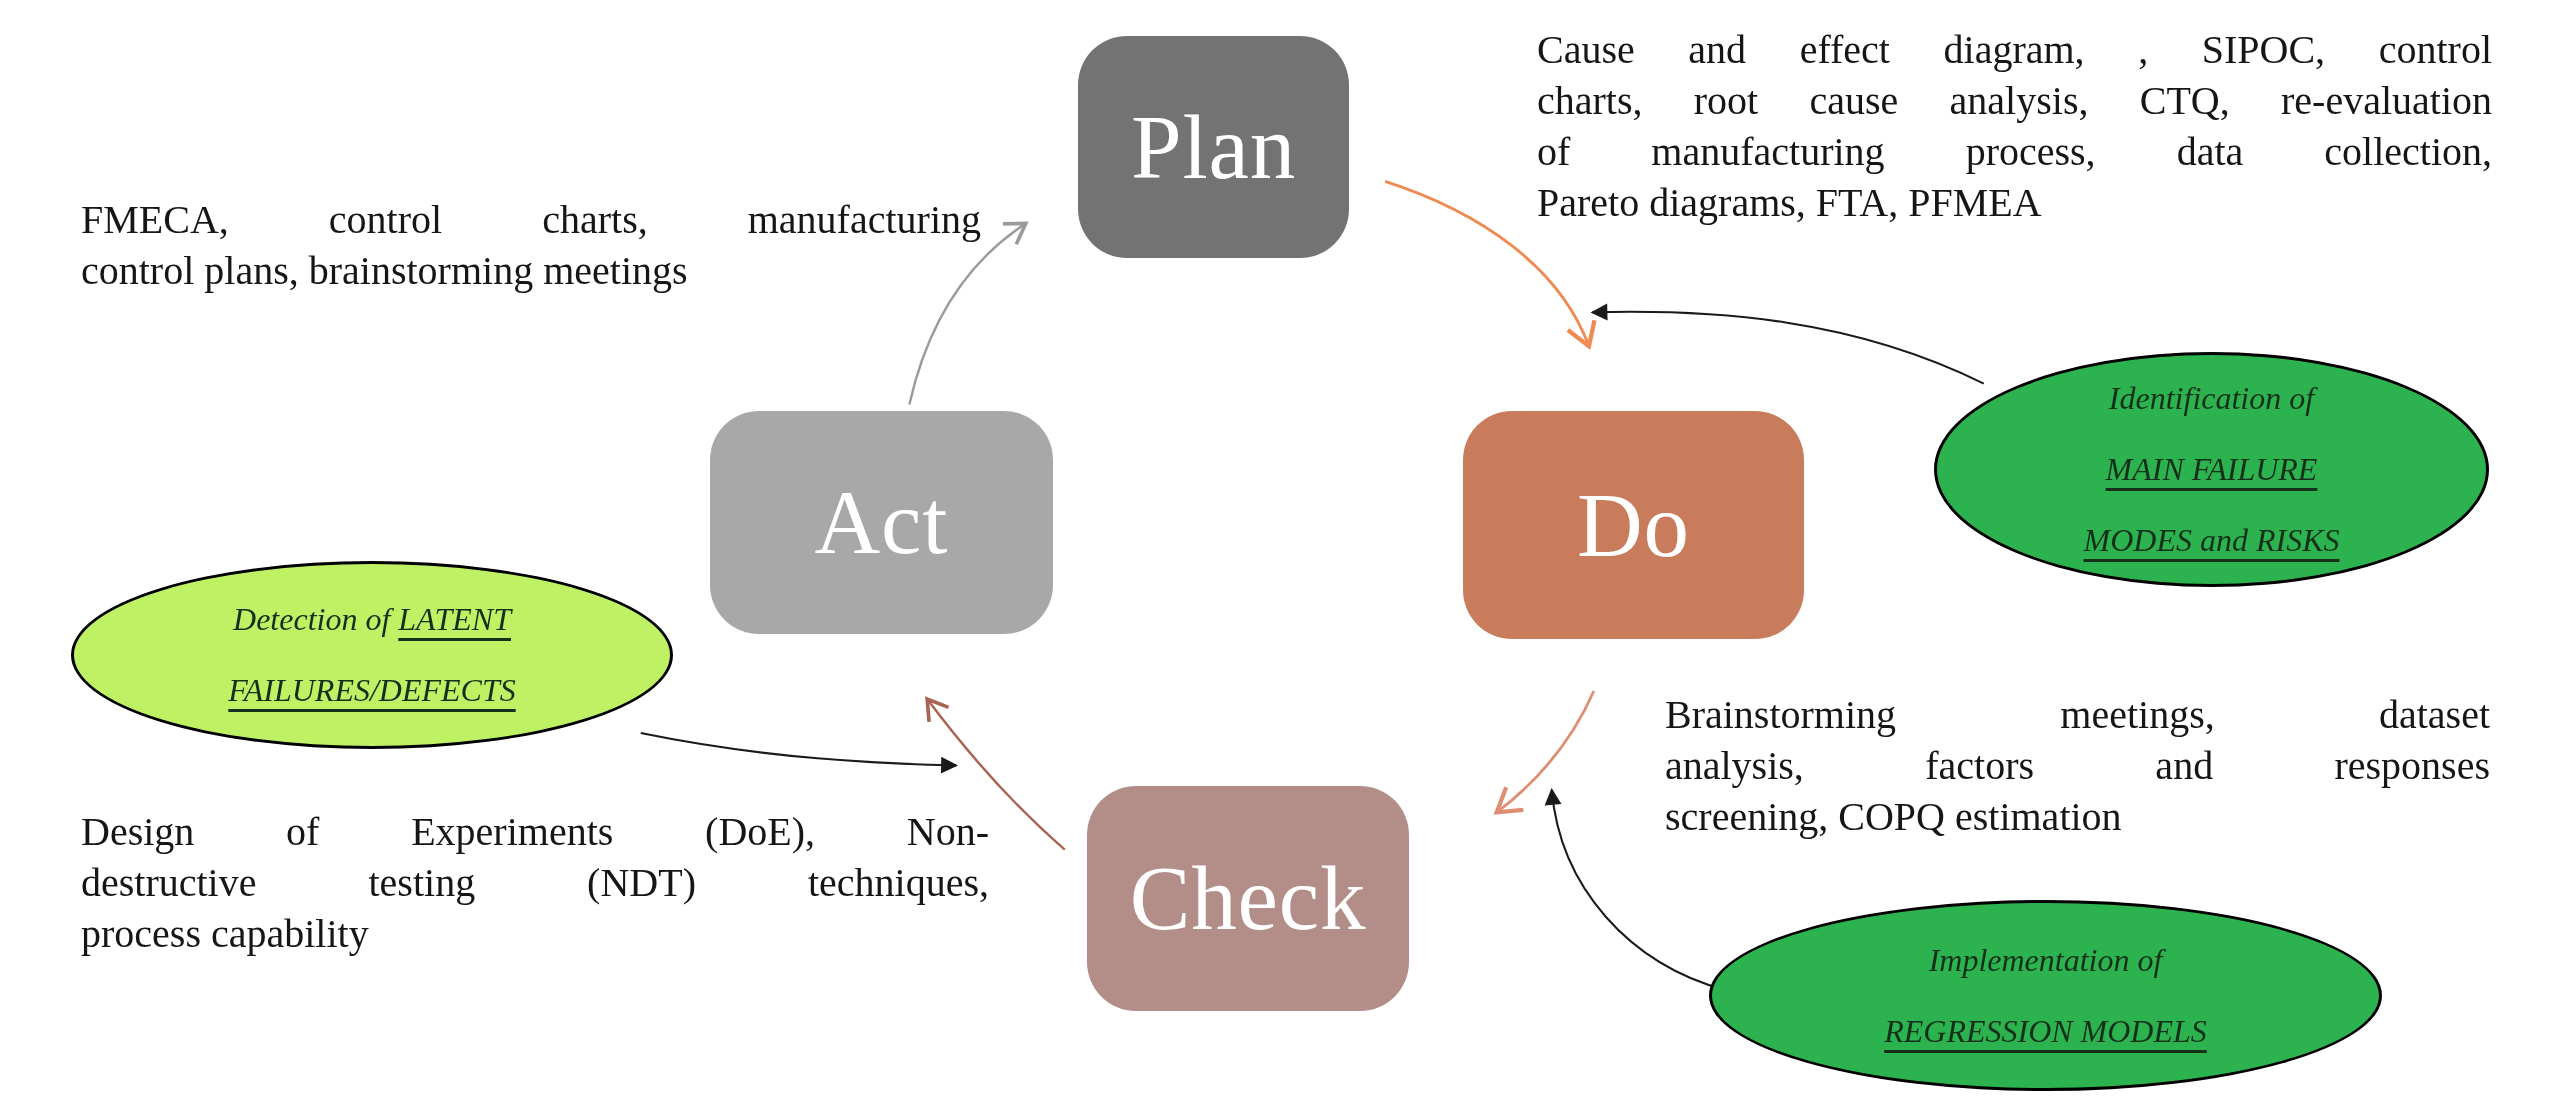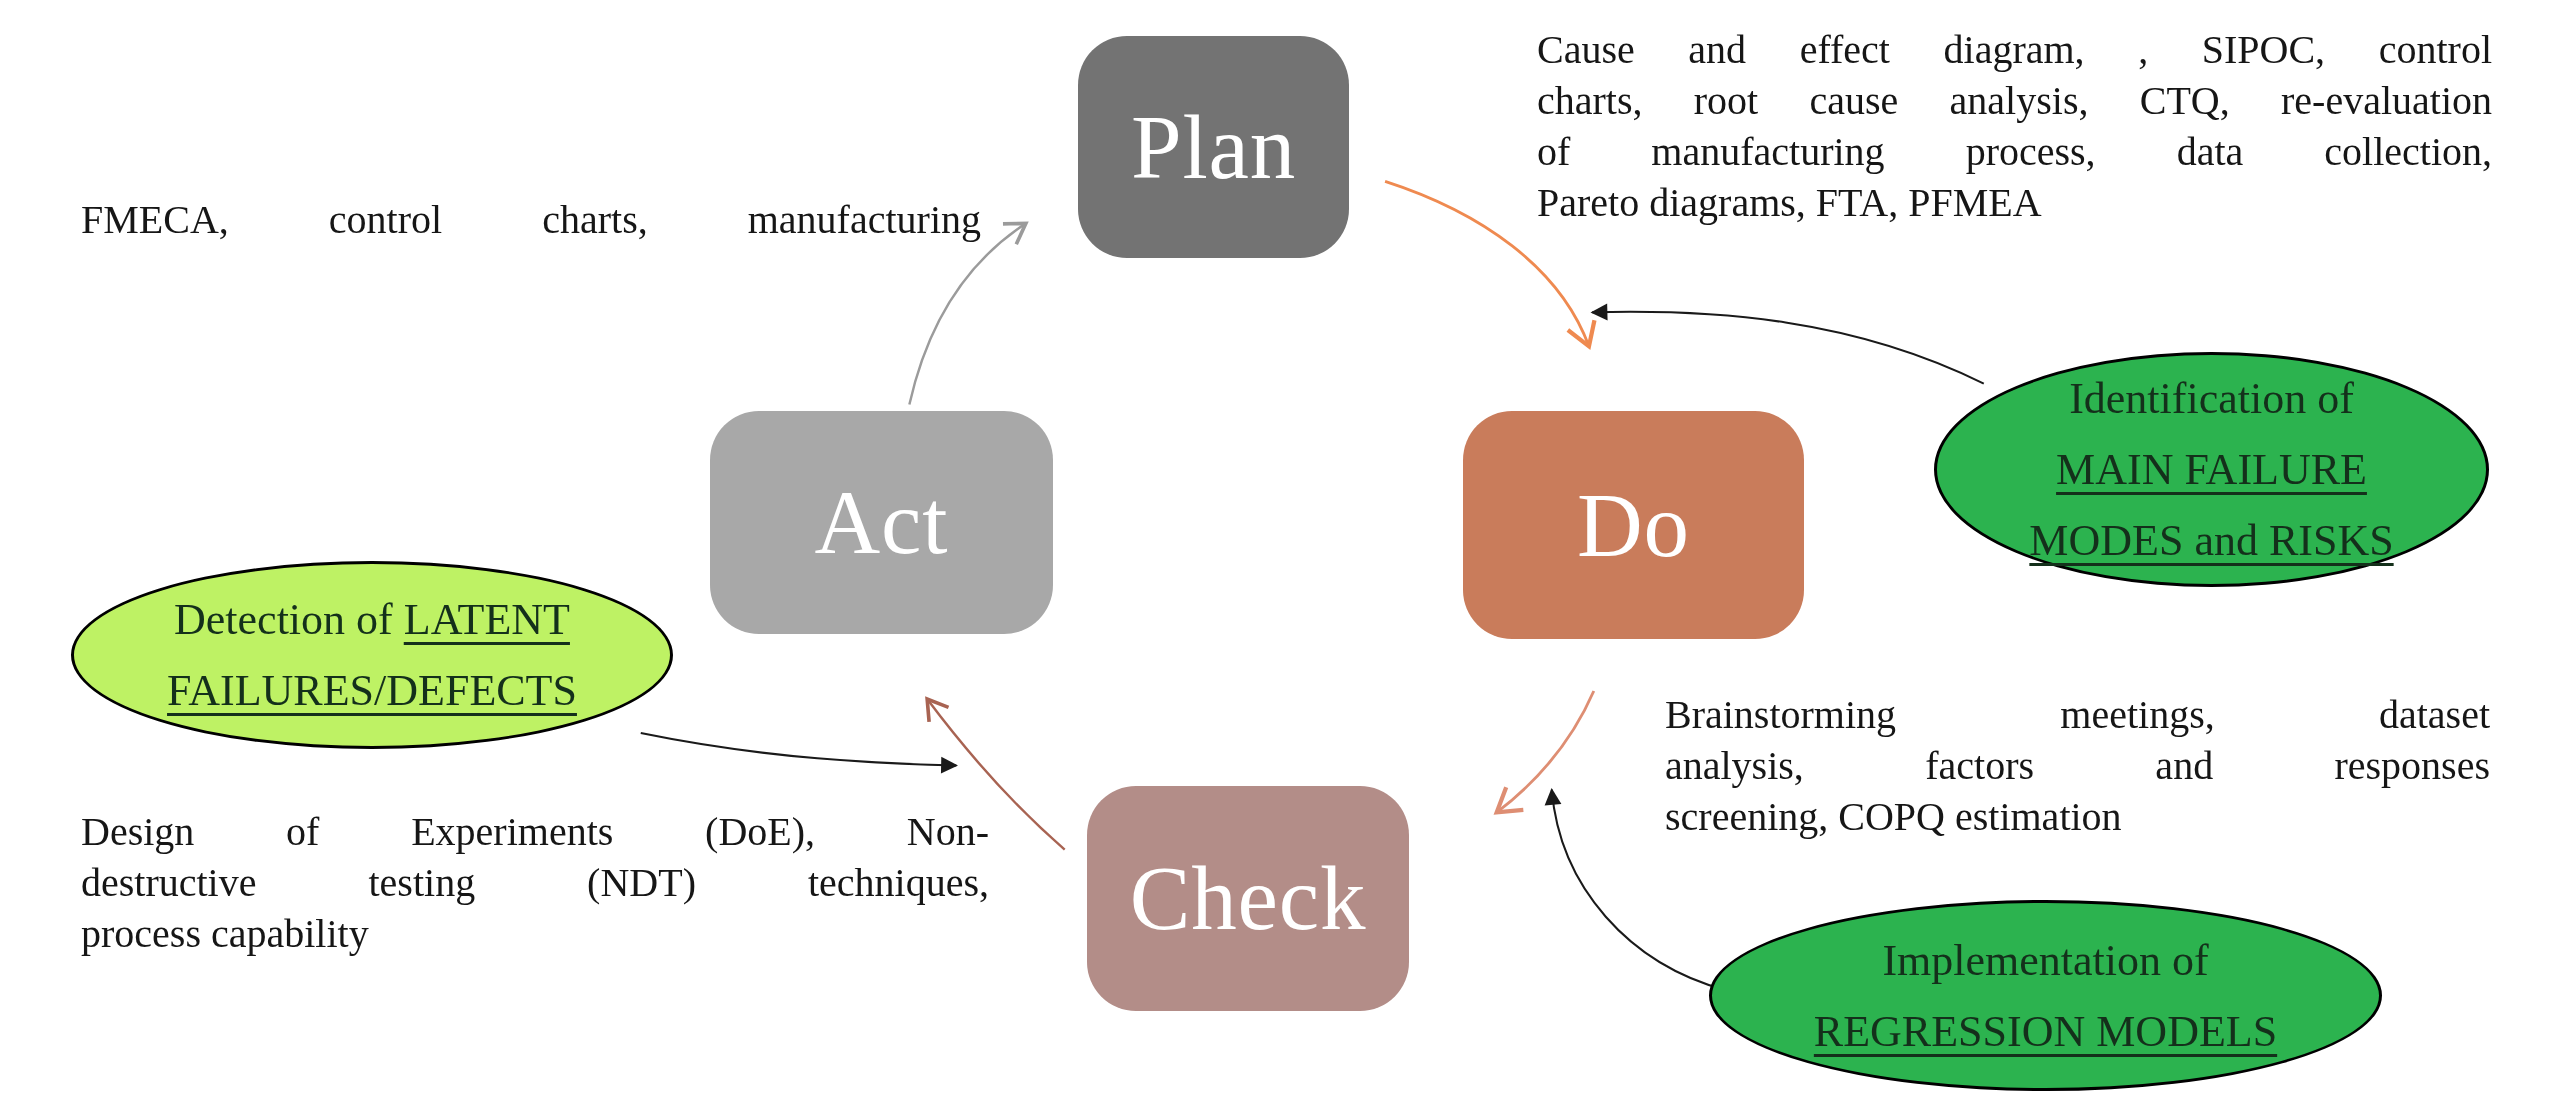--- a/index.html
+++ b/index.html
@@ -13,21 +13,21 @@
     color:#ffffff;font-size:91px;letter-spacing:0.8px;
   }
   
   .tools{position:absolute;color:#161616;font-size:40px;line-height:51px;}
   .jline{text-align:justify;text-align-last:justify;text-justify:inter-word;}
   .jlast{text-align:left;text-align-last:left;}
   
   .callout{
     position:absolute;border:3.2px solid #000;border-radius:50%;box-sizing:border-box;
     display:flex;flex-direction:column;align-items:center;justify-content:center;
-    text-align:right;color:#14301b;font-size:44px;line-height:59px;
+    text-align:right;color:#14301b;font-size:32px;line-height:59px;font-style:italic;
   }
   .ul{text-decoration:underline;text-decoration-thickness:3.2px;text-underline-offset:8px;margin-top:12px;}
   
   #arrows{position:absolute;left:0;top:0;width:2576px;height:1115px;pointer-events:none;}
 </style>
 </head>
 <body>
 
 <div id="canvas">
 
@@ -77,20 +77,21 @@
 
   <div class="tools" style="left:1537px;top:24px;width:955px;">
     <div class="jline">Cause and effect diagram, , SIPOC, control</div>
     <div class="jline">charts, root cause analysis, CTQ, re-evaluation</div>
     <div class="jline">of manufacturing process, data collection,</div>
     <div class="jlast">Pareto diagrams, FTA, PFMEA</div>
   </div>
 
   <div class="tools" style="left:81px;top:194px;width:900px;">
     <div class="jline">FMECA, control charts, manufacturing</div>
+    <div class="jlast">control plans, brainstorming meetings</div>
   </div>
 
   <div class="tools" style="left:1665px;top:689px;width:825px;">
     <div class="jline">Brainstorming meetings, dataset</div>
     <div class="jline">analysis, factors and responses</div>
     <div class="jlast">screening, COPQ estimation</div>
   </div>
 
   <div class="tools" style="left:81px;top:806px;width:908px;">
     <div class="jline">Design of Experiments (DoE), Non-</div>

